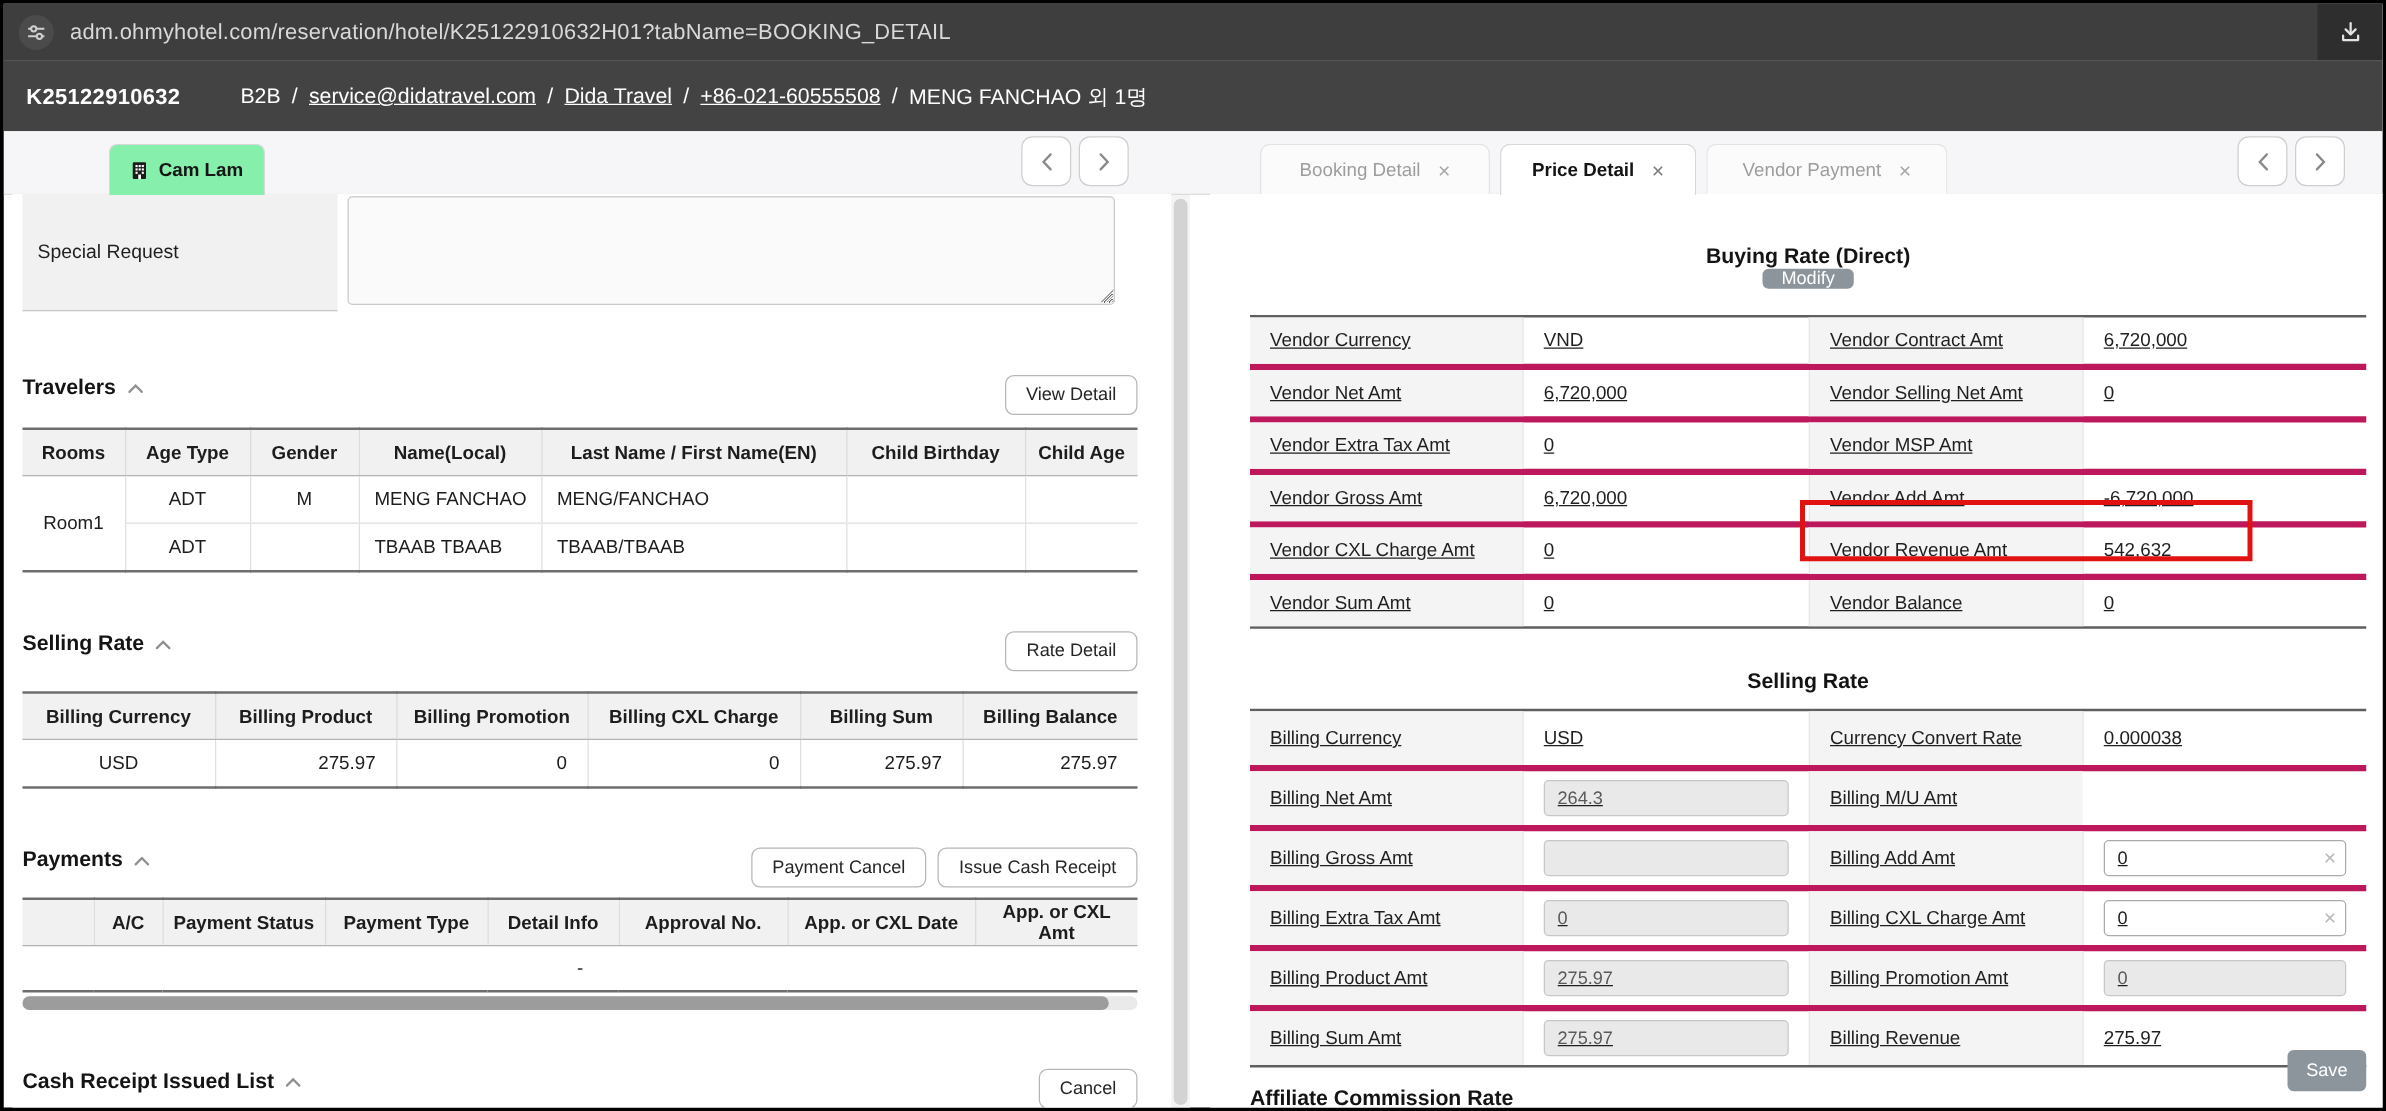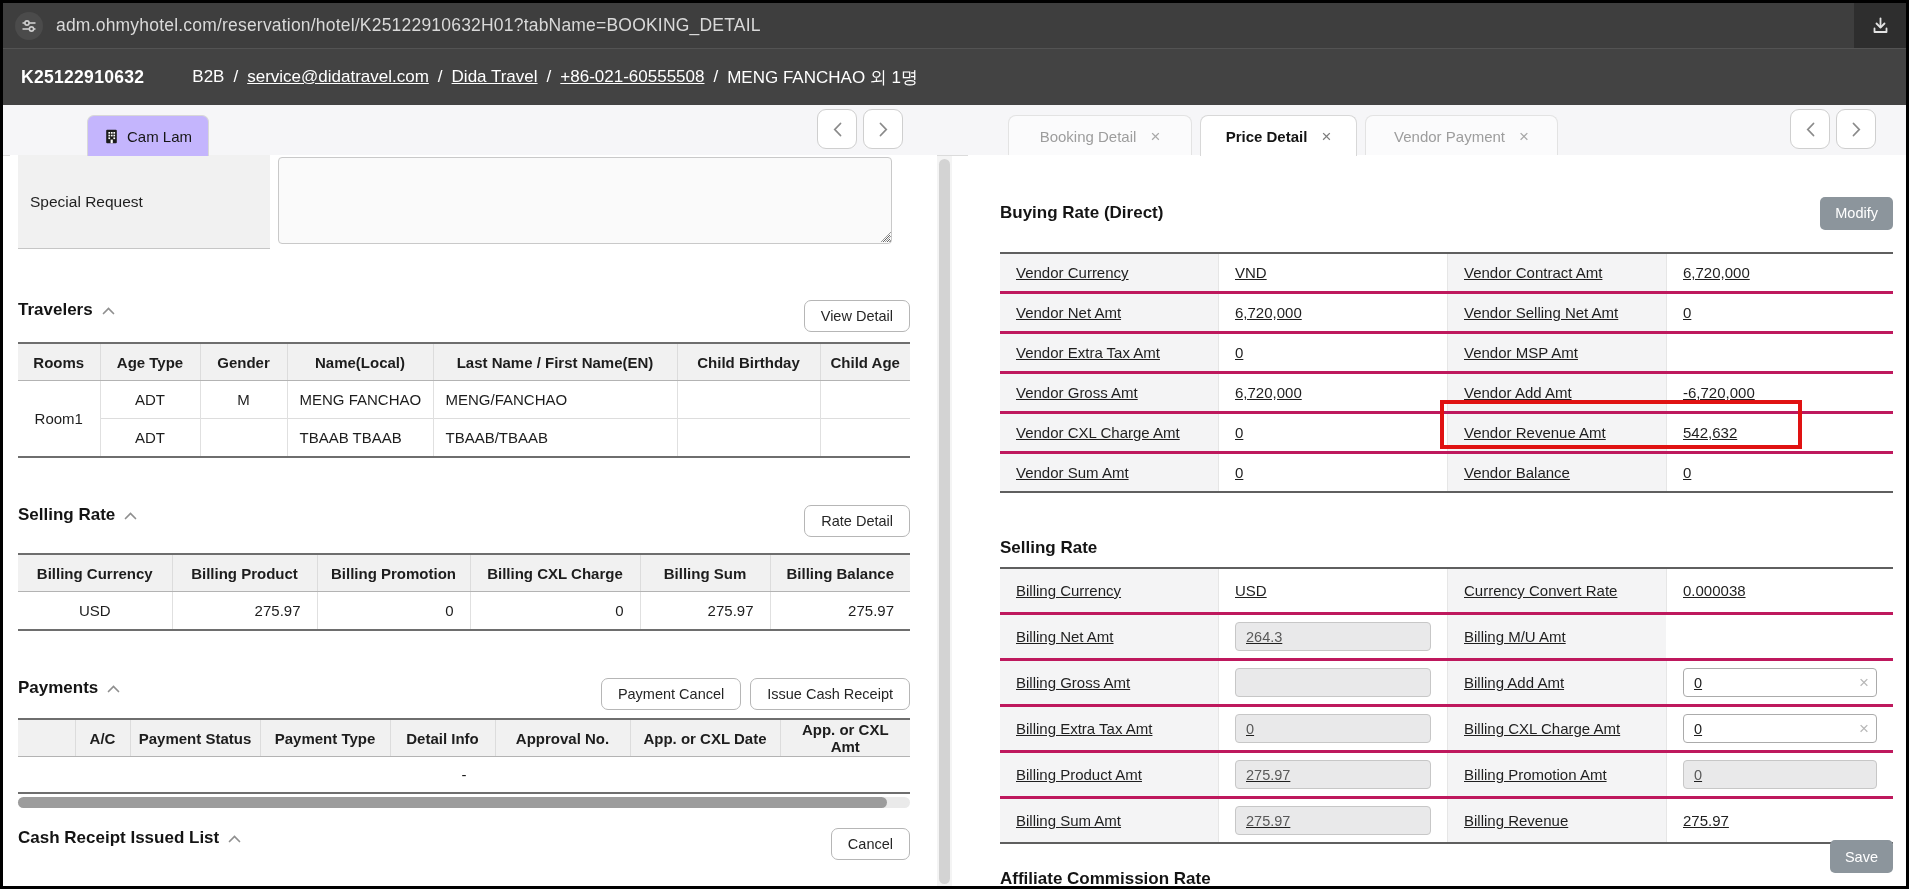--- a/index.html
+++ b/index.html
@@ -10,23 +10,23 @@
   .tune-badge{margin-left:12px;width:28px;height:28px;border-radius:50%;background:#4b4b4b;display:flex;align-items:center;justify-content:center;flex:0 0 auto;}
   .url-text{margin-left:13px;color:#d9d9d9;font-size:17.5px;letter-spacing:.2px;white-space:nowrap;}
   .dl-box{position:absolute;right:0;top:0;width:52px;height:45px;background:#2e2e2e;display:flex;align-items:center;justify-content:center;}
   .bookingbar{position:absolute;left:0;top:45px;width:100%;height:57px;background:#434343;border-top:1px solid #535353;
     box-sizing:border-box;color:#fff;display:flex;align-items:center;font-size:17px;}
   .bk-id{margin-left:18px;font-weight:700;font-size:17.5px;letter-spacing:.3px;}
   .bk-info{margin-left:48px;display:flex;gap:9px;align-items:center;white-space:nowrap;}
   .bk-link{text-decoration:underline;cursor:pointer;}
   
   .tabstrip{position:absolute;left:0;top:102px;width:100%;height:50px;background:#f6f6f8;border-bottom:1px solid #dcdcdc;box-sizing:content-box;}
-  .doc-tab{position:absolute;left:84px;bottom:-1px;height:41px;min-width:88px;padding:0 16px;background:#c4b5fd;
+  .doc-tab{position:absolute;left:84px;bottom:-1px;height:41px;min-width:88px;padding:0 16px;background:#86efac;
     border:1px solid #d8d8d8;border-bottom:none;border-radius:7px 7px 0 0;display:flex;align-items:center;gap:8px;
-    font-size:15px;font-weight:400;color:#161616;z-index:2;box-sizing:border-box;}
+    font-size:15px;font-weight:700;color:#161616;z-index:2;box-sizing:border-box;}
   .navbtn{position:absolute;bottom:6px;width:40px;height:40px;background:#fff;border:1px solid #cfcfcf;border-radius:9px;
     display:flex;align-items:center;justify-content:center;cursor:pointer;box-sizing:border-box;}
   .rtab{position:absolute;bottom:-1px;height:41px;border-radius:8px 8px 0 0;display:flex;align-items:center;justify-content:center;
     gap:14px;font-size:15px;box-sizing:border-box;cursor:pointer;}
   .rtab .x{font-size:17px;line-height:1;}
   .rtab.inactive{background:#fbfbfc;border:1px solid #e3e3e3;border-bottom:none;color:#9d9d9d;}
   .rtab.inactive .x{color:#a8a8a8;}
   .rtab.active{background:#fff;border:1px solid #d8d8d8;border-bottom:none;color:#141414;font-weight:700;z-index:2;}
   .rtab.active .x{color:#7c7c7c;font-weight:400;}
   
@@ -50,26 +50,26 @@
   .ltable{position:absolute;left:8px;width:892px;border-collapse:collapse;font-size:15px;color:#1d1d1d;table-layout:fixed;}
   .ltable th{background:#f1f1f1;font-weight:700;height:36px;padding:0 6px;border-bottom:1px solid #b3b3b3;border-left:1px solid #dcdcdc;}
   .ltable td{height:37px;padding:0 8px;border-top:1px solid #ddd;border-left:1px solid #e0e0e0;text-align:center;}
   .ltable .c0{border-left:none;}
   .ltable{border-top:2px solid #6e6e6e;border-bottom:2px solid #6e6e6e;}
   .tal{text-align:left !important;padding-left:12px !important;}
   .tar{text-align:right !important;padding-right:16px !important;}
   .hscroll{position:absolute;left:8px;top:642px;width:892px;height:11px;background:#eaeaea;border-radius:6px;}
   .hthumb{position:absolute;left:0;top:0;height:11px;width:869px;background:#9c9c9c;border-radius:6px;}
   
-  .rhead{position:absolute;left:32px;width:893px;height:36px;display:flex;justify-content:space-between;align-items:center;}
+  .rhead{position:absolute;left:32px;width:893px;height:36px;display:flex;justify-content:space-between;align-items:center;flex-direction:column;}
   .rtitle{font-size:17px;font-weight:700;color:#141414;}
   .gray-btn{height:33px;padding:0 15px;background:#8c959c;border:none;border-radius:5px;color:#fff;font-size:14.5px;
     display:flex;align-items:center;cursor:pointer;font-family:inherit;}
   .rtable{position:absolute;left:32px;width:893px;border-top:2px solid #5f5f5f;border-bottom:2px solid #5f5f5f;font-size:15px;}
-  .grow{display:grid;grid-template-columns:218px 229px 219px 227px;border-top:3px solid #be185d;}
+  .grow{display:grid;grid-template-columns:218px 229px 219px 227px;border-top:5px solid #be185d;}
   .grow:first-child{border-top:none;}
   .gcell{display:flex;align-items:center;padding:17px 16px;border-left:1px solid #e6e6e6;box-sizing:border-box;overflow:hidden;text-decoration:underline;}
   .gcell:first-child{border-left:none;}
   .gcell.lab{background:#f4f4f5;}
   #vendor-table .gcell{height:37px;}
   #sell-table .gcell{height:43px;}
   .redbox{position:absolute;left:440px;top:146px;width:354px;height:41px;border:4px solid #e01212;pointer-events:none;z-index:3;}
   .linklab{text-decoration:underline;cursor:pointer;}
   .iwrap{position:relative;width:100%;display:flex;align-items:center;}
   .inp{width:100%;height:29px;border-radius:4px;font-size:14.5px;padding:0 10px;box-sizing:border-box;font-family:inherit;}
@@ -309,21 +309,21 @@
           <tr>
         <td class="c0" colspan="8" style="height:35px;">-</td>
       </tr>
         </tbody>
     </table>
 
     <div class="hscroll">
         <div class="hthumb"></div>
       </div>
 
-    <div class="sechead" style="top:673px;">
+    <div class="sechead" style="top:700px;">
       <span class="sectitle">
         <span>Cash Receipt Issued List</span>
         <svg class="chev" width="13" height="8" viewBox="0 0 13 8" fill="none" stroke="#8f8f8f" stroke-width="1.7" stroke-linecap="round">
             <polyline points="1.5,6.5 6.5,1.5 11.5,6.5"></polyline>
           </svg>
       </span>
       <button class="ghost-btn">Cancel</button>
     </div>
   </div>
 

